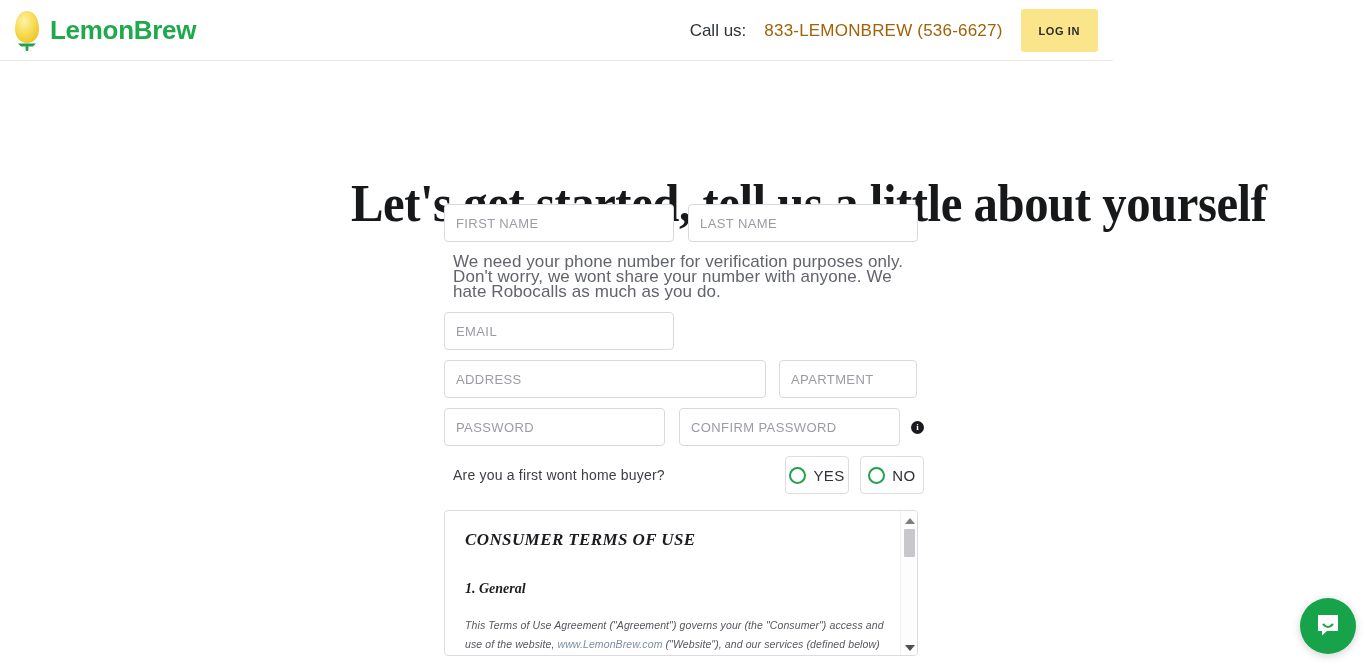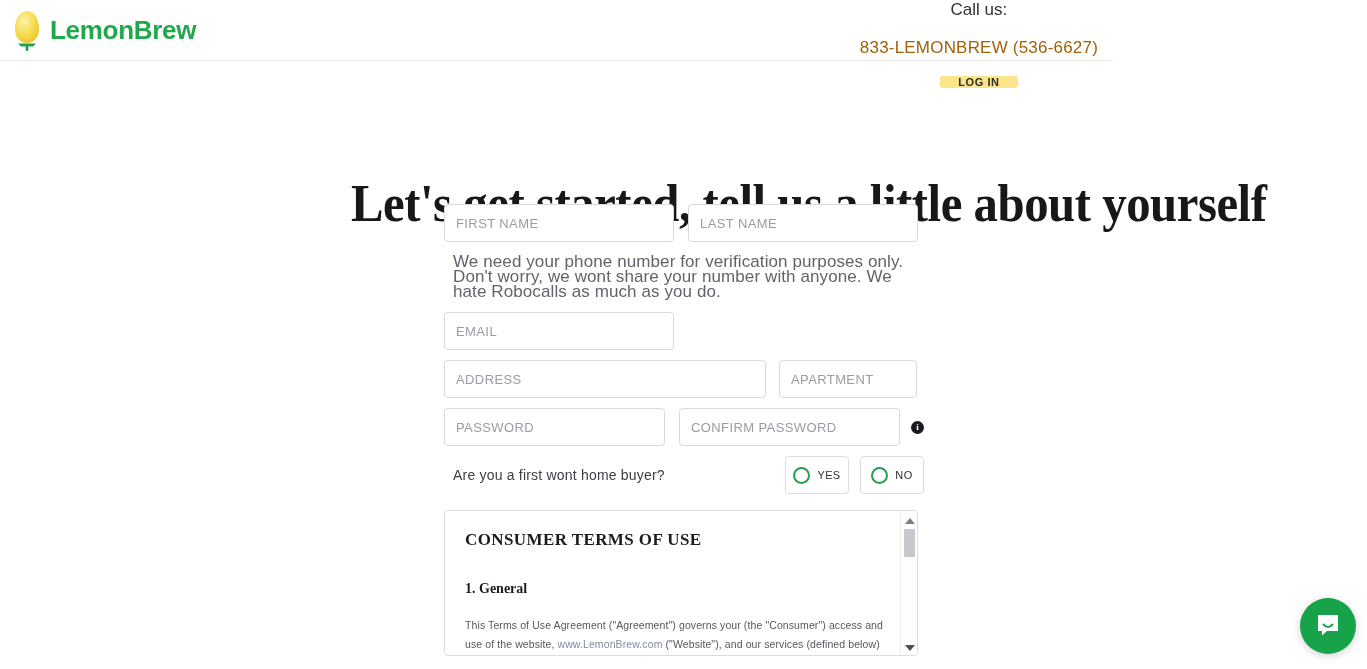--- a/index.html
+++ b/index.html
@@ -23,21 +23,21 @@
     display: flex; align-items: center; gap: 8px;
   }
   .lemon-icon { width: 30px; height: 44px; display: block; }
   .brand-name {
     font-size: 26px; font-weight: bold;
     color: #1fa94c; letter-spacing: -0.3px;
     font-family: "Liberation Sans", sans-serif;
   }
   .header-right {
     position: absolute; right: 15px; top: 0; height: 61px;
-    display: flex; align-items: center; gap: 18px; flex-direction: column;
+    display: flex; align-items: center; gap: 18px;
   }
   .call-label { font-size: 17px; color: #2f3237; }
   .call-number { font-size: 17px; color: #a16207; letter-spacing: .2px; }
   .login-btn {
     background: #fbe58a; color: #2b2b2b;
     border: none; border-radius: 3px;
     font-size: 11px; font-weight: bold; letter-spacing: .6px;
     padding: 0 18px; height: 43px; cursor: pointer;
     font-family: "Liberation Sans", sans-serif;
   }
@@ -97,32 +97,32 @@
     width: 64px; height: 38px;
     border: 1px solid #ddddE1; border-radius: 4px;
     background: #fff; display: flex; align-items: center;
     justify-content: center; gap: 7px; cursor: pointer;
   }
   .radio-circle {
     width: 17px; height: 17px; border-radius: 50%;
     border: 2.2px solid #22a04e; flex: none;
   }
   .radio-label {
-    font-size: 11px; color: #2f3136;
+    font-size: 15px; color: #2f3136;
     letter-spacing: .4px; font-weight: 500;
   }
 
   
   .terms-wrap {
     position: relative; margin-top: 16px;
     width: 474px; height: 146px;
     border: 1px solid #dcdbe0; border-radius: 4px;
     background: #fff; overflow: hidden;
   }
-  .terms-inner { padding: 19px 30px 0 20px; }
+  .terms-inner { padding: 19px 30px 0 20px; font-style: italic; }
   .terms-h1 {
     font-family: "Liberation Serif", serif;
     font-size: 17px; font-weight: bold; color: #1b1c1f;
     letter-spacing: .4px; margin: 0 0 31px 0;
   }
   .terms-h2 {
     font-family: "Liberation Serif", serif;
     font-size: 14px; font-weight: bold; color: #1b1c1f;
     margin: 0 0 19px 0;
   }

